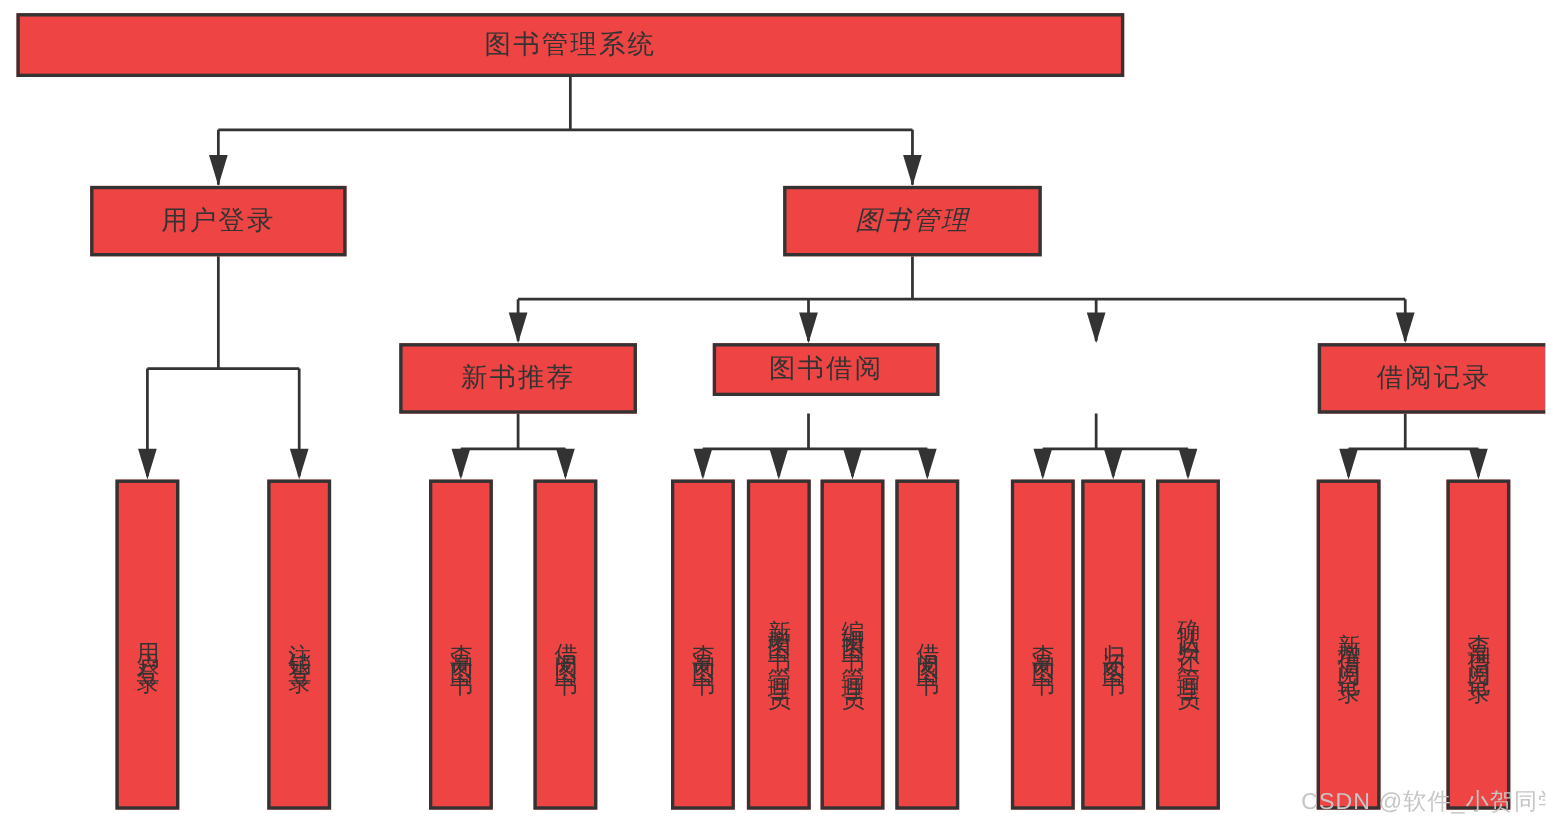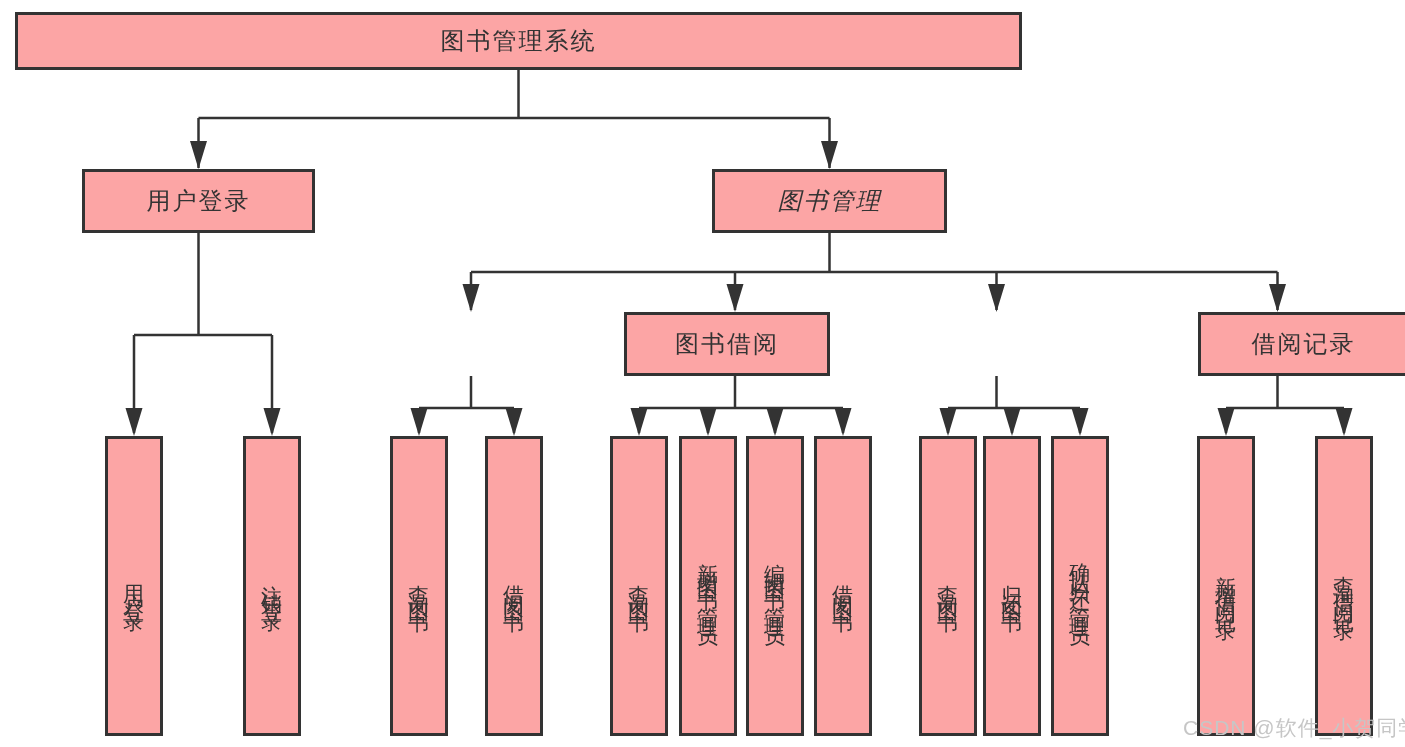--- a/index.html
+++ b/index.html
@@ -20,21 +20,21 @@
     position: absolute;
     left: 0;
     top: 0;
     width: 1405px;
     height: 747px;
   }
   .node {
     position: absolute;
     box-sizing: border-box;
     border: 3px solid #333333;
-    background: #fca5a5;
+    background: #ef4444;
     display: flex;
     align-items: center;
     justify-content: center;
   }
   .label-h {
     font-size: 24px;
     letter-spacing: 2px;
     line-height: 1;
     color: #333333;
     white-space: nowrap;
@@ -123,21 +123,24 @@
     <span class="label-h">图书管理系统</span>
   </div>
 
   <div class="node" style="left:82px; top:169px; width:233px; height:64px;">
     <span class="label-h">用户登录</span>
   </div>
   <div class="node" style="left:712px; top:169px; width:235px; height:64px;font-style:italic;">
     <span class="label-h">图书管理</span>
   </div>
 
-  <div class="node" style="left:624px; top:312px; width:206px; height:64px;">
+  <div class="node" style="left:363px; top:312px; width:216px; height:64px;">
+    <span class="label-h">新书推荐</span>
+  </div>
+  <div class="node" style="left:648px; top:312px; width:206px; height:48px;">
     <span class="label-h">图书借阅</span>
   </div>
   <div class="node" style="left:1198px; top:312px; width:211px; height:64px;">
     <span class="label-h">借阅记录</span>
   </div>
 
   <div class="node" style="left:105px; top:436px; width:58px; height:300px;">
     <span class="label-v">用户登录</span>
   </div>
   <div class="node" style="left:243px; top:436px; width:58px; height:300px;">

